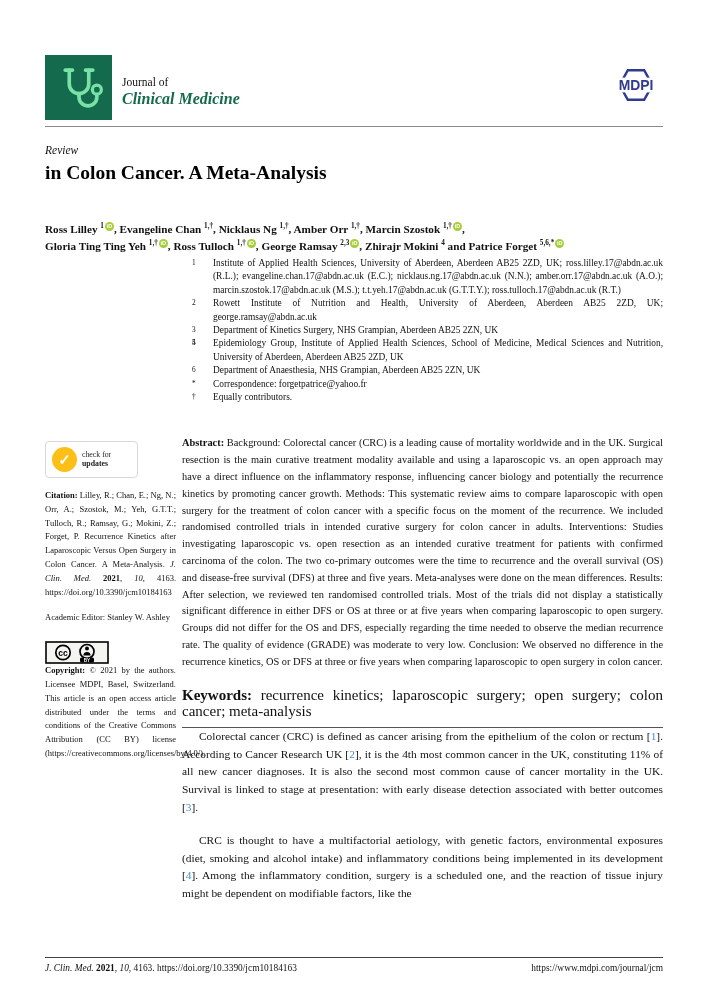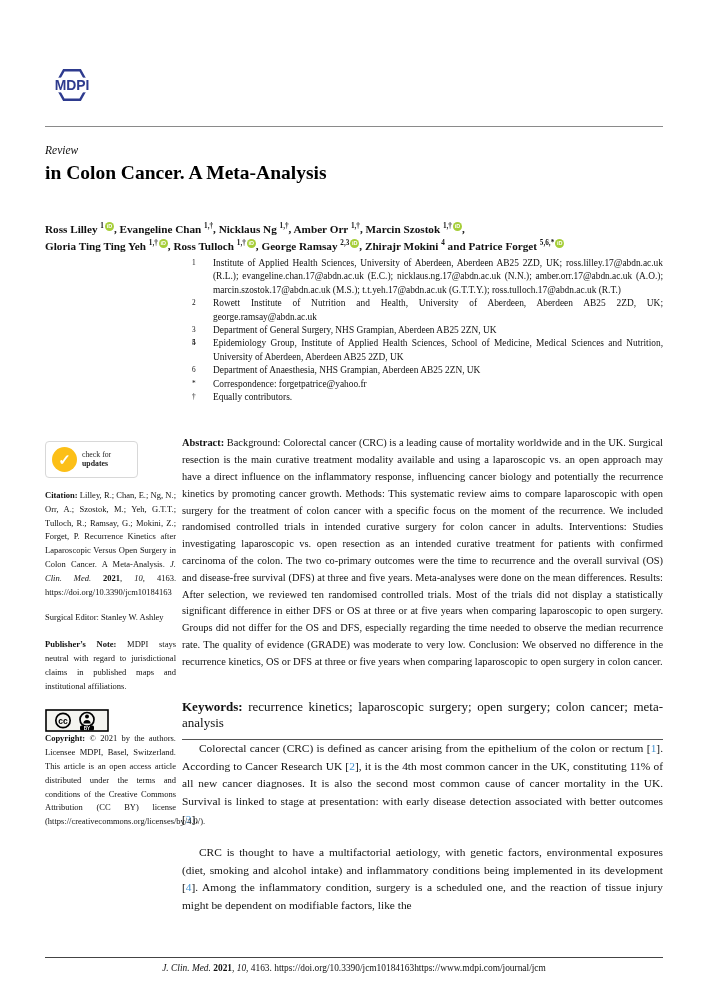--- a/index.html
+++ b/index.html
@@ -37,21 +37,21 @@
     background:var(--orcid-green);color:#fff;font-size:5.5px;font-weight:bold;
     text-align:center;line-height:9px;vertical-align:super;margin-left:1px;
     font-family:"Liberation Sans",sans-serif;cursor:pointer;
   }
   
   .right-col{position:absolute;left:182px;right:44px;top:257px;}
   .aff-row{position:relative;padding-left:31px;font-size:9.4px;line-height:13.4px;text-align:justify;}
   .aff-marker{position:absolute;left:10px;top:-1px;font-size:7.3px;}
   .abstract-block{margin-top:31px;font-size:10.4px;line-height:16.8px;text-align:justify;}
   .abstract-block b{font-size:10.4px;}
-  .keywords-block{margin-top:28px;font-size:13px;line-height:16.8px;text-align:justify;}
+  .keywords-block{margin-top:16px;font-size:15px;line-height:16.8px;text-align:justify;}
   .kw-rule{border:none;border-top:1px solid #555;margin-top:7px;}
   .section-heading{margin-top:25px;font-size:11.6px;font-weight:bold;}
   .body-par{margin-top:0;font-size:11.4px;line-height:17.6px;text-align:justify;text-indent:17px;}
   .body-par + .body-par{margin-top:16px;}
   .ref{color:var(--ref-blue);cursor:pointer;}
   .linktext{color:inherit;cursor:pointer;}
   
   .sidebar{position:absolute;left:45px;top:441px;width:131px;font-size:8.5px;line-height:13.8px;text-align:justify;color:#111;}
   .crossmark{
     display:flex;align-items:center;width:93px;height:37px;border:1px solid #d8d8d8;border-radius:4px;
@@ -66,26 +66,40 @@
   .crossmark-text .b{font-weight:bold;}
   .side-block{margin-top:12px;}
   .citation-block{margin-top:11px;}
   .side-label{font-weight:bold;}
   .dates-block{margin-top:13px;}
   .pubnote-block{margin-top:13px;}
   .cc-badge{margin-top:16px;cursor:pointer;display:block;}
   .copyright-block{}
   
   .footer-rule{position:absolute;left:45px;right:44px;top:957px;border:none;border-top:1.2px solid #444;}
-  .footer-row{position:absolute;left:45px;right:44px;top:963px;display:flex;justify-content:center;font-size:9.4px;}
+  .footer-row{position:absolute;left:45px;right:44px;top:963px;display:flex;justify-content:space-between;font-size:9.4px;}
 </style>
 </head>
 <body>
 
 <div class="header">
+  <div class="logo-wrap">
+    <div class="logo-square">
+      <svg viewBox="0 0 64 64">
+        <path d="M20 10 v17 a12 12 0 0 0 24 0 V10" fill="none" stroke="#79e2a6" stroke-width="4.5" stroke-linecap="round"></path>
+        <path d="M15 10 h9 M40 10 h9" stroke="#79e2a6" stroke-width="4.5" stroke-linecap="round"></path>
+        <path d="M32 39 v4 a11 11 0 0 0 22 0 v-3" fill="none" stroke="#79e2a6" stroke-width="4.5" stroke-linecap="round"></path>
+        <circle cx="54" cy="34" r="5.5" fill="none" stroke="#79e2a6" stroke-width="4"></circle>
+      </svg>
+    </div>
+    <div class="journal-text">
+      <div class="journal-prefix">Journal of</div>
+      <div class="journal-name">Clinical Medicine</div>
+    </div>
+  </div>
   <div class="mdpi-logo">
     <svg width="54" height="48" viewBox="0 0 66 54">
       <polygon points="13,27 23,9 43,9 53,27 43,45 23,45" fill="none" stroke="#2e3b8e" stroke-width="3"></polygon>
       <rect x="6" y="18" width="54" height="18" fill="#ffffff"></rect>
       <text x="33" y="33" text-anchor="middle" font-family="Liberation Sans, sans-serif" font-size="17" font-weight="bold" fill="#2e3b8e">MDPI</text>
     </svg>
   </div>
 </div>
 <hr class="header-rule">
 
@@ -96,21 +110,21 @@
 
 <div class="authors">
   <div><span class="author"><span>Ross Lilley</span> <sup>1</sup><span class="orcid-badge">iD</span><span>, </span></span><span class="author"><span>Evangeline Chan</span> <sup>1,†</sup><span>, </span></span><span class="author"><span>Nicklaus Ng</span> <sup>1,†</sup><span>, </span></span><span class="author"><span>Amber Orr</span> <sup>1,†</sup><span>, </span></span><span class="author"><span>Marcin Szostok</span> <sup>1,†</sup><span class="orcid-badge">iD</span><span>,</span></span></div>
   <div><span class="author"><span>Gloria Ting Ting Yeh</span> <sup>1,†</sup><span class="orcid-badge">iD</span><span>, </span></span><span class="author"><span>Ross Tulloch</span> <sup>1,†</sup><span class="orcid-badge">iD</span><span>, </span></span><span class="author"><span>George Ramsay</span> <sup>2,3</sup><span class="orcid-badge">iD</span><span>, </span></span><span class="author"><span>Zhirajr Mokini</span> <sup>4</sup><span> and </span></span><span class="author"><span>Patrice Forget</span> <sup>5,6,*</sup><span class="orcid-badge">iD</span><span></span></span></div>
 </div>
 
 <div class="right-col">
   <div>
       <div class="aff-row"><span class="aff-marker">1</span><span>Institute of Applied Health Sciences, University of Aberdeen, Aberdeen AB25 2ZD, UK; ross.lilley.17@abdn.ac.uk (R.L.); evangeline.chan.17@abdn.ac.uk (E.C.); nicklaus.ng.17@abdn.ac.uk (N.N.); amber.orr.17@abdn.ac.uk (A.O.); marcin.szostok.17@abdn.ac.uk (M.S.); t.t.yeh.17@abdn.ac.uk (G.T.T.Y.); ross.tulloch.17@abdn.ac.uk (R.T.)</span></div>
       <div class="aff-row"><span class="aff-marker">2</span><span>Rowett Institute of Nutrition and Health, University of Aberdeen, Aberdeen AB25 2ZD, UK; george.ramsay@abdn.ac.uk</span></div>
-      <div class="aff-row"><span class="aff-marker">3</span><span>Department of General Surgery, NHS Grampian, Aberdeen AB25 2ZN, UK</span></div>
+      <div class="aff-row"><span class="aff-marker">3</span><span>Department of Kinetics Surgery, NHS Grampian, Aberdeen AB25 2ZN, UK</span></div>
       <div class="aff-row"><span class="aff-marker">4</span></div>
       <div class="aff-row"><span class="aff-marker">5</span><span>Epidemiology Group, Institute of Applied Health Sciences, School of Medicine, Medical Sciences and Nutrition, University of Aberdeen, Aberdeen AB25 2ZD, UK</span></div>
       <div class="aff-row"><span class="aff-marker">6</span><span>Department of Anaesthesia, NHS Grampian, Aberdeen AB25 2ZN, UK</span></div>
       <div class="aff-row"><span class="aff-marker">*</span><span>Correspondence: forgetpatrice@yahoo.fr</span></div>
       <div class="aff-row"><span class="aff-marker">†</span><span>Equally contributors.</span></div>
     </div>
 
   <p class="abstract-block"><b>Abstract:</b> <span>Background: Colorectal cancer (CRC) is a leading cause of mortality worldwide and in the UK. Surgical resection is the main curative treatment modality available and using a laparoscopic vs. an open approach may have a direct influence on the inflammatory response, influencing cancer biology and potentially the recurrence kinetics by promoting cancer growth. Methods: This systematic review aims to compare laparoscopic with open surgery for the treatment of colon cancer with a specific focus on the moment of the recurrence. We included randomised controlled trials in intended curative surgery for colon cancer in adults. Interventions: Studies investigating laparoscopic vs. open resection as an intended curative treatment for patients with confirmed carcinoma of the colon. The two co-primary outcomes were the time to recurrence and the overall survival (OS) and disease-free survival (DFS) at three and five years. Meta-analyses were done on the mean differences. Results: After selection, we reviewed ten randomised controlled trials. Most of the trials did not display a statistically significant difference in either DFS or OS at three or at five years when comparing laparoscopic to open surgery. Groups did not differ for the OS and DFS, especially regarding the time needed to observe the median recurrence rate. The quality of evidence (GRADE) was moderate to very low. Conclusion: We observed no difference in the recurrence kinetics, OS or DFS at three or five years when comparing laparoscopic to open surgery in colon cancer.</span></p>
 
   <p class="keywords-block"><b>Keywords:</b> <span>recurrence kinetics; laparoscopic surgery; open surgery; colon cancer; meta-analysis</span></p>
@@ -125,24 +139,23 @@
   <div class="crossmark">
     <div class="crossmark-circle">✓</div>
     <div class="crossmark-text">
       <div>check for</div>
       <div class="b">updates</div>
     </div>
   </div>
 
   <p class="citation-block"><span class="side-label">Citation:</span><span> Lilley, R.; Chan, E.; Ng, N.; Orr, A.; Szostok, M.; Yeh, G.T.T.; Tulloch, R.; Ramsay, G.; Mokini, Z.; Forget, P. Recurrence Kinetics after Laparoscopic Versus Open Surgery in Colon Cancer. A Meta-Analysis. <em>J. Clin. Med. </em><b>2021</b>, <em>10</em>, 4163. <span class="linktext">https://doi.org/10.3390/jcm10184163</span></span></p>
 
-  <p class="side-block">Surgical Editor: Stanley W. Ashley</p>
+  <p class="side-block">Academic Editor: Stanley W. Ashley</p>
 
 
-  <p class="pubnote-block"><span class="side-label">Publisher’s Note:</span><span> MDPI stays neutral with regard to jurisdictional claims in published maps and institutional affiliations.</span></p>
 
   <svg class="cc-badge" width="64" height="23" viewBox="0 0 64 23">
     <rect x="1" y="1" width="62" height="21" fill="#f4f4f0" stroke="#000" stroke-width="1.6"></rect>
     <circle cx="18" cy="11.5" r="7.2" fill="none" stroke="#000" stroke-width="1.7"></circle>
     <text x="18" y="14.6" text-anchor="middle" font-family="Liberation Sans, sans-serif" font-size="8.5" font-weight="bold" fill="#000">cc</text>
     <circle cx="42" cy="10.5" r="7" fill="none" stroke="#000" stroke-width="1.7"></circle>
     <circle cx="42" cy="7.6" r="2" fill="#000"></circle>
     <path d="M38.4 14.6 a3.6 3.6 0 0 1 7.2 0 z" fill="#000"></path>
     <rect x="35" y="16.6" width="14" height="5" rx="1.5" fill="#000"></rect>
     <text x="42" y="20.8" text-anchor="middle" font-family="Liberation Sans, sans-serif" font-size="4.6" font-weight="bold" fill="#fff">BY</text>

